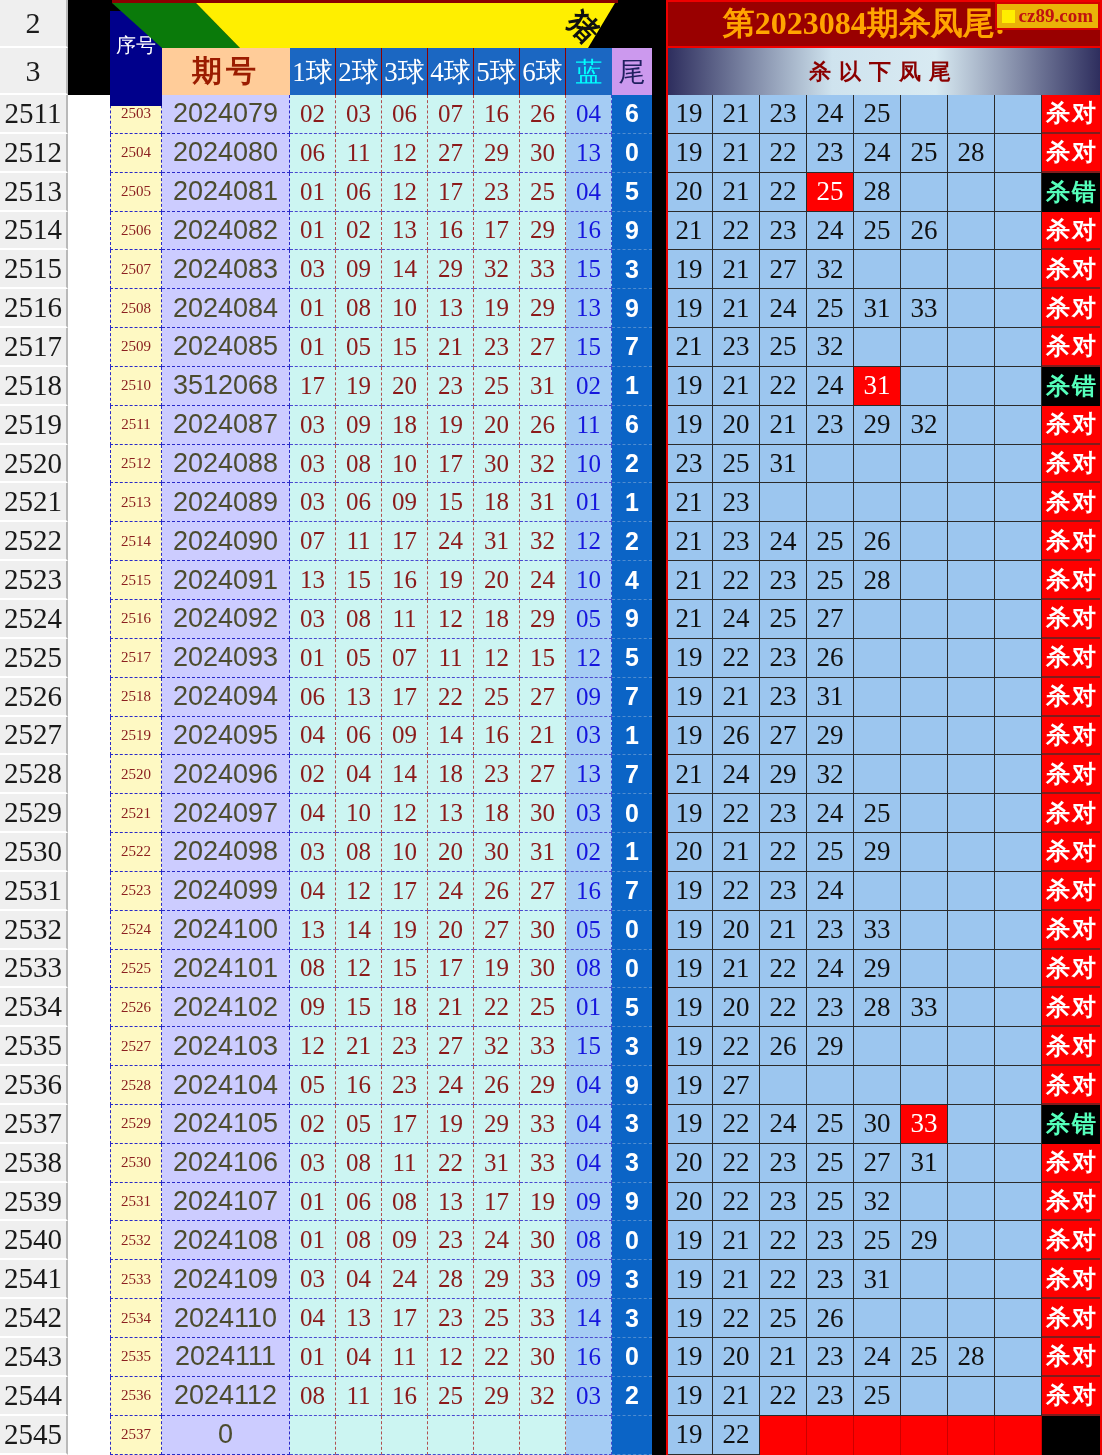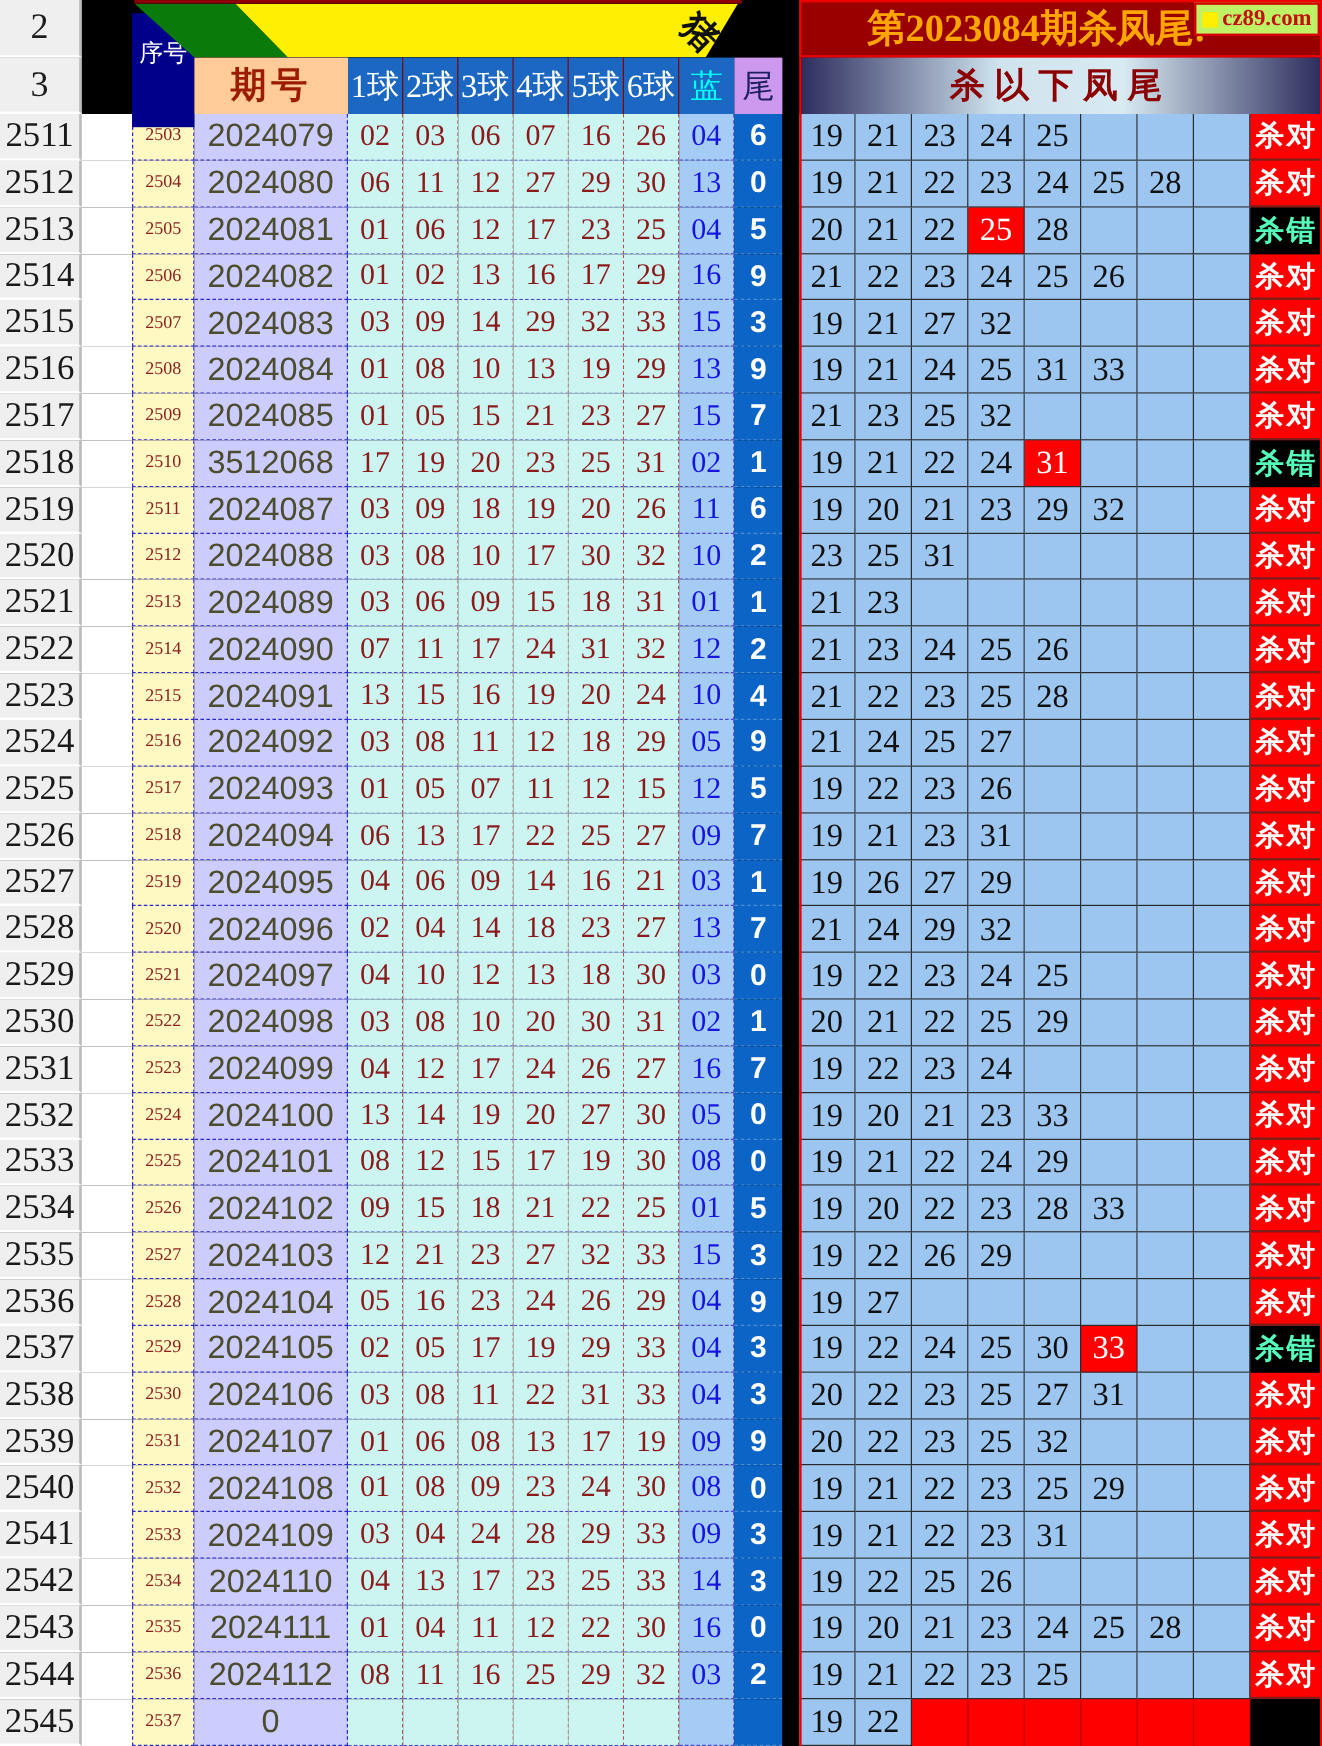--- a/index.html
+++ b/index.html
@@ -27,28 +27,28 @@
        box-sizing:border-box;z-index:2;}
   #h-period{left:162px;width:128px;background:#ffcc99;color:#9b1c00;font-size:30px;font-weight:bold;letter-spacing:4px;}
   .h-ball{background:#1b67c2;color:#fff;font-size:27px;border-right:1px solid #8b0000;}
   #h-blue{left:566px;width:46px;background:#1b67c2;color:#00ffff;font-size:27px;}
   #h-tail{left:612px;width:40px;background:#cc99ee;color:#202060;font-size:27px;}
 
   
   #r-title{position:absolute;left:666px;top:0;width:436px;height:48px;background:#990000;
        border:2px solid #ee0000;box-sizing:border-box;color:#ffa500;font-size:32px;font-weight:bold;
        display:flex;align-items:center;justify-content:center;padding-right:40px;z-index:2;}
-  #r-badge{position:absolute;right:2px;top:2px;height:28px;background:#bef264;border:2px solid #d40000;
+  #r-badge{position:absolute;right:2px;top:2px;height:28px;background:#eab308;border:2px solid #d40000;
        color:#c01111;font-size:19px;font-weight:bold;display:flex;align-items:center;gap:4px;
        padding:0 5px;box-sizing:border-box;z-index:4;}
   #r-badge .sq{width:13px;height:13px;background:#ffee00;display:inline-block;}
   #r-sub{position:absolute;left:666px;top:48px;width:436px;height:47px;
        background:linear-gradient(90deg,#2e2e5e 0%,#cfe3ee 38%,#d8eaf2 62%,#2e2e5e 100%);
        border-left:2px solid #ee0000;border-right:2px solid #ee0000;box-sizing:border-box;
-       color:#8b0000;font-size:29px;font-weight:bold;letter-spacing:8px;
+       color:#8b0000;font-size:22px;font-weight:bold;letter-spacing:8px;
        display:flex;align-items:center;justify-content:center;z-index:2;}
 
   
   #rows{position:absolute;left:0;top:95px;width:1102px;border-radius:20px;}
   .row{display:flex;height:38.857px;}
   .c{box-sizing:border-box;display:flex;align-items:center;justify-content:center;overflow:hidden;flex:none;}
   .idx{width:68px;background:#efefef;color:#1a1a1a;font-size:29px;
        border-bottom:2px solid #fff;border-right:2px solid #b9b9b9;}
   .blank{width:42px;background:#ffffff;}
   .serial{width:52px;background:#fef9c3;color:#8b2020;font-size:15px;

